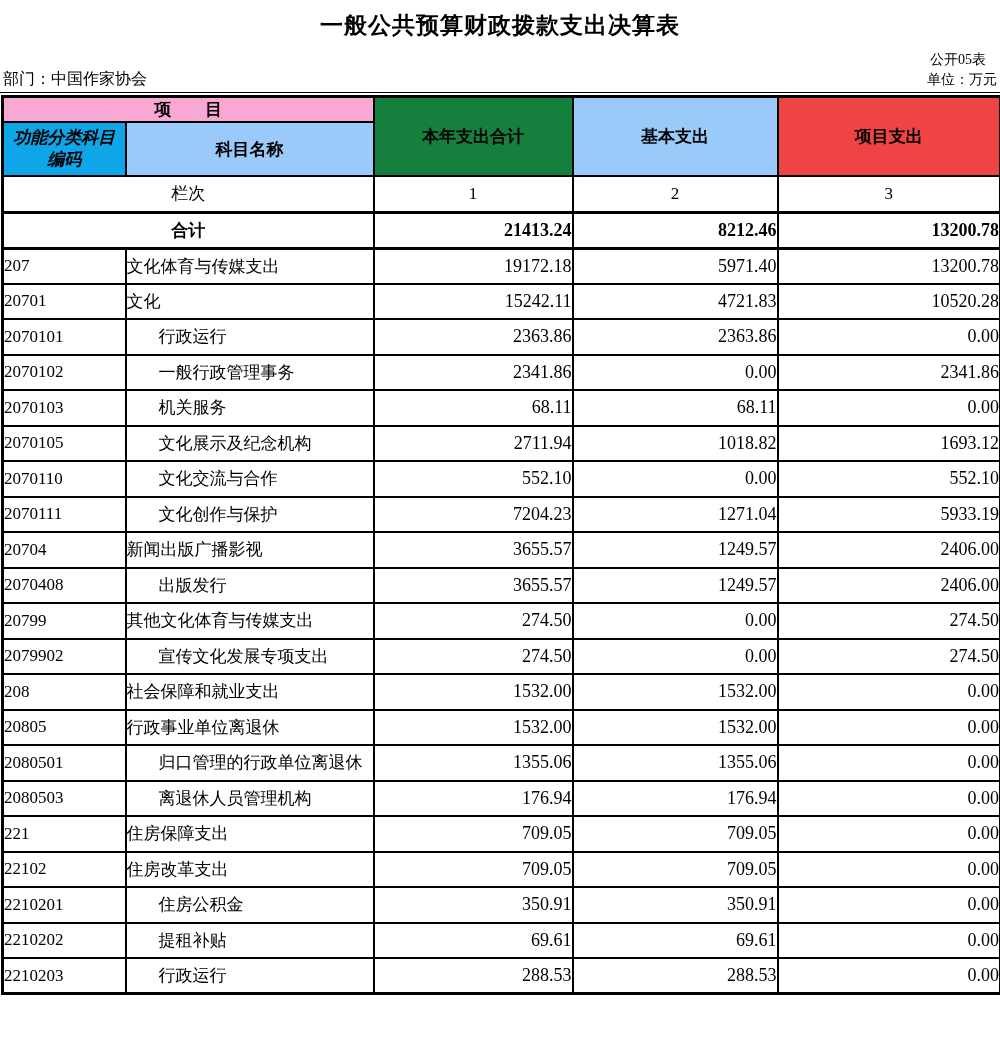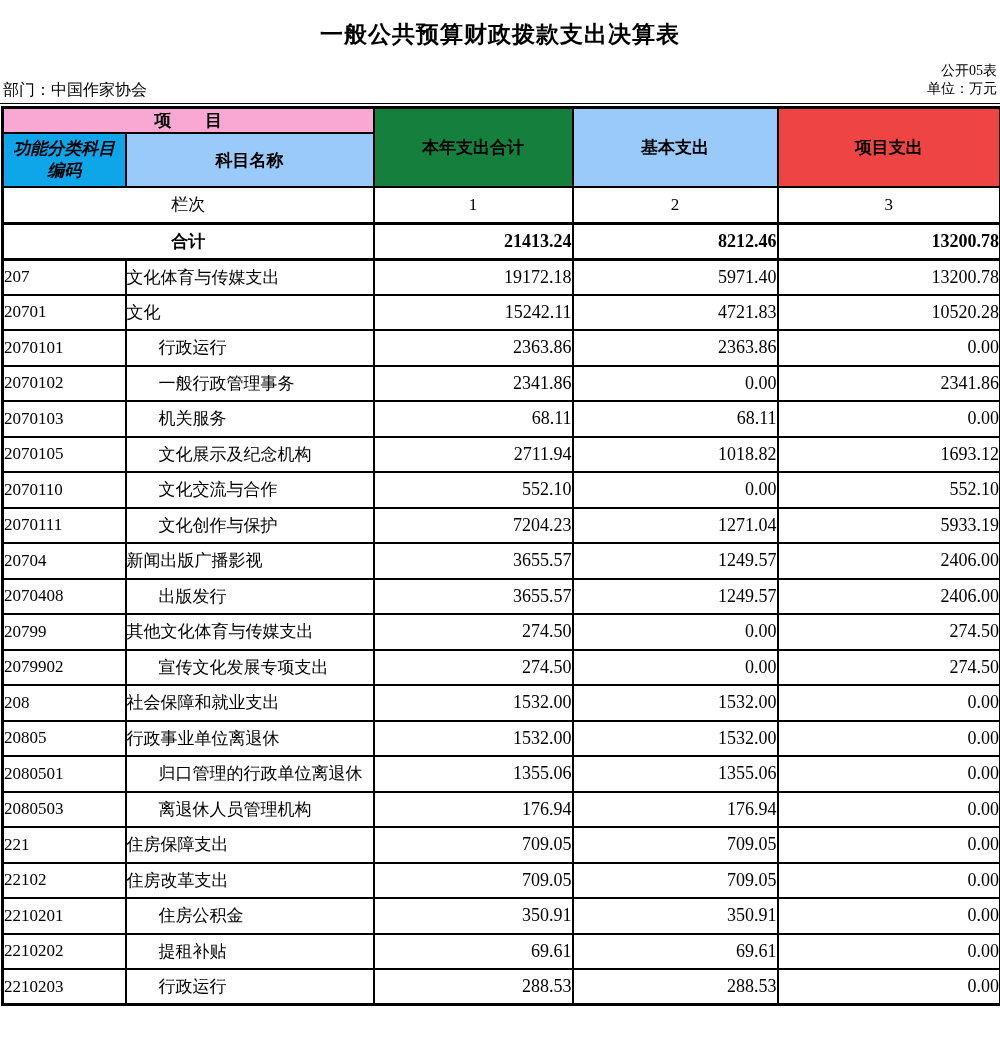--- a/index.html
+++ b/index.html
@@ -6,38 +6,38 @@
   html, body { margin: 0; padding: 0; background: #fff; }
   body {
     width: 1000px; height: 1047px;
     font-family: "Liberation Serif", serif;
     color: #000;
     overflow: hidden;
   }
   .page { width: 1000px; height: 1047px; position: relative; background: #fff; }
 
   .page-title {
-    margin: 12px; padding-top: 7px;
+    margin: 3px; padding-top: 7px;
     text-align: center;
     font-family: "Liberation Sans", sans-serif;
     font-weight: bold;
     font-size: 23px;
     letter-spacing: 1px;
   }
   .doc-number {
     text-align: right;
     font-size: 14px;
-    padding-right: 3px;
+    padding-right: 14px;
     margin-top: 10px;
     line-height: 18px;
   }
   .meta-row {
     display: flex;
     justify-content: space-between;
-    align-items: flex-start;
+    align-items: center;
     border-bottom: 1px solid #000;
     padding: 0 3px 2px 3px;
     margin: 0 0 2px 0;
   }
   .meta-left { font-size: 16px; }
   .meta-right { font-size: 14px; }
 
   table.budget {
     border-collapse: collapse;
     table-layout: fixed;

